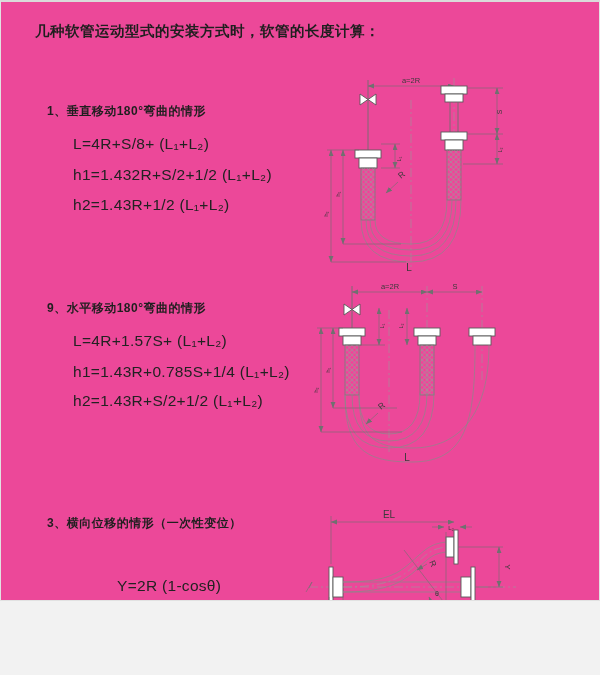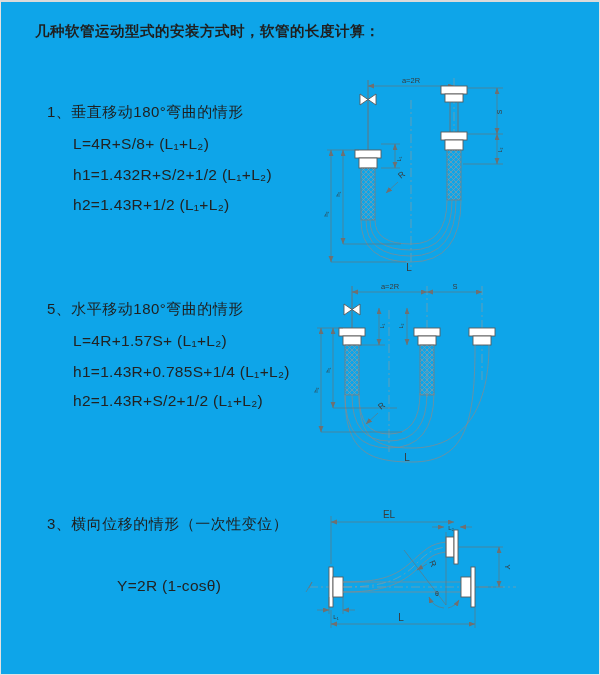--- a/index.html
+++ b/index.html
@@ -1,24 +1,24 @@
 <!DOCTYPE html>
 <html><head>
 <meta charset="utf-8">
 <style>
   html,body{margin:0;padding:0;background:#f2f2f2;}
   .page{
-    position:relative;width:600px;height:675px;background:#0ea5e9;
+    position:relative;width:600px;height:601px;background:#ec4899;
     border:1px solid #e2e2e2;border-top:2px solid #dadada;
     font-family:"Liberation Sans","DejaVu Sans",sans-serif;
     color:#1f1f1f;overflow:hidden;box-sizing:border-box;
   }
   .abs{position:absolute;white-space:nowrap;}
   .doc-title{left:34px;top:20px;font-size:14.5px;font-weight:bold;letter-spacing:.5px;}
-  .sec-heading{font-size:15px;font-weight:normal;letter-spacing:.5px;}
+  .sec-heading{font-size:12px;font-weight:bold;letter-spacing:.5px;}
   .formula{font-size:15.5px;letter-spacing:.3px;color:#222;}
   #h1x{left:46px;top:101px;}
   #f11{left:72px;top:133px;} #f12{left:72px;top:164px;} #f13{left:72px;top:194px;}
   #h2x{left:46px;top:298px;}
   #f21{left:72px;top:330px;} #f22{left:72px;top:361px;} #f23{left:72px;top:390px;}
   #h3x{left:46px;top:513px;}
   #f31{left:72px;top:545px;} #f32{left:72px;top:575px;margin-left:44px;} #f33{left:72px;top:603px;}
   #d1{left:310px;top:70px;}
   #d2{left:306px;top:278px;}
   #d3{left:300px;top:500px;}
@@ -34,21 +34,21 @@
 
 <div class="page">
 
   <div class="abs doc-title">几种软管运动型式的安装方式时，软管的长度计算：</div>
 
   <div class="abs sec-heading" id="h1x">1、垂直移动180°弯曲的情形</div>
   <div class="abs formula" id="f11">L=4R+S/8+ (L₁+L₂)</div>
   <div class="abs formula" id="f12">h1=1.432R+S/2+1/2 (L₁+L₂)</div>
   <div class="abs formula" id="f13">h2=1.43R+1/2 (L₁+L₂)</div>
 
-  <div class="abs sec-heading" id="h2x">5、水平移动180°弯曲的情形</div>
+  <div class="abs sec-heading" id="h2x">9、水平移动180°弯曲的情形</div>
   <div class="abs formula" id="f21">L=4R+1.57S+ (L₁+L₂)</div>
   <div class="abs formula" id="f22">h1=1.43R+0.785S+1/4 (L₁+L₂)</div>
   <div class="abs formula" id="f23">h2=1.43R+S/2+1/2 (L₁+L₂)</div>
 
   <div class="abs sec-heading" id="h3x">3、横向位移的情形（一次性变位）</div>
   <div class="abs formula" id="f32">Y=2R (1-cosθ)</div>
 
   <svg class="abs" id="d1" width="290" height="200" viewBox="0 0 290 200">
     <defs>
       <pattern id="braid1" width="5" height="5" patternUnits="userSpaceOnUse">

